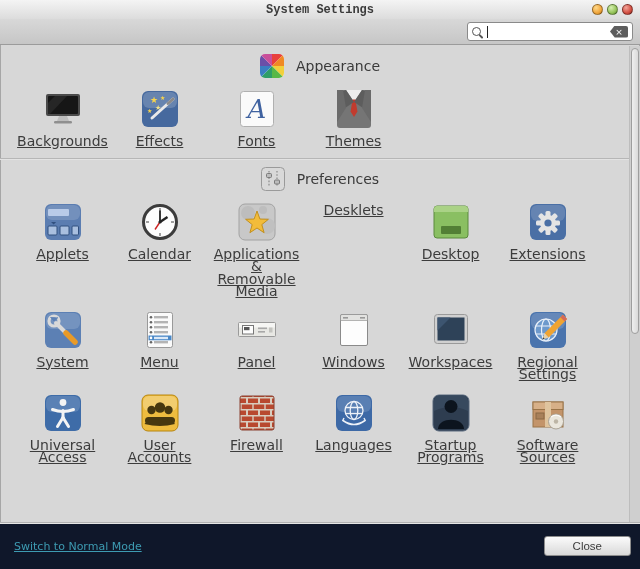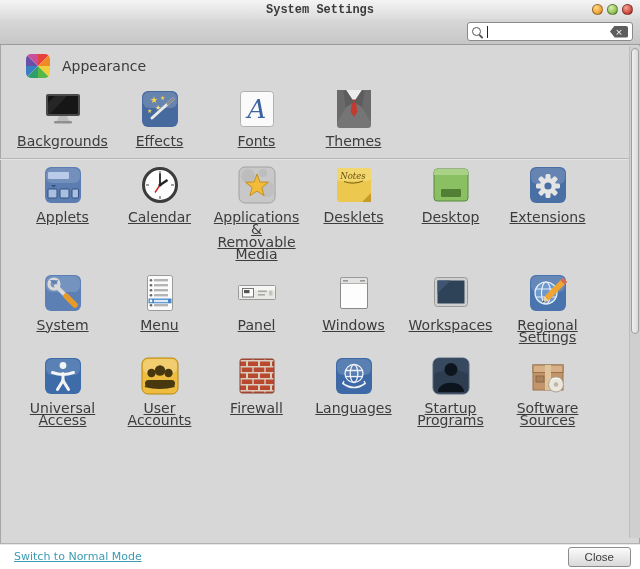--- a/index.html
+++ b/index.html
@@ -44,44 +44,44 @@
   .content { position:absolute; top:46px; bottom:31px; left:0; right:0; overflow:hidden; }
   .scrolltrack {
     position:absolute; top:0; bottom:0; right:0; width:11px;
     background:#cfcfcf; border-left:1px solid #bdbdbd;
   }
   .scrollthumb {
     position:absolute; top:2px; left:1px; width:8px; height:286px;
     background:linear-gradient(90deg,#efefef,#dadada); border:1px solid #9e9e9e; border-radius:5px;
   }
   .section + .section { border-top:1px solid #b6b6b6; box-shadow:inset 0 1px 0 #e3e3e3; }
-  .sec-header { display:flex; align-items:center; gap:12px; padding:8px 26px 5px; }
+  .sec-header { display:flex; align-items:center; gap:12px; padding:8px 26px 5px;justify-content:center; }
   .sec-icon { width:24px; height:24px; flex:none; display:block; }
   .sec-icon svg { width:100%; height:100%; display:block; }
   .sec-title { font-size:14px; color:#3a3a3a; }
   .grid {
     display:grid; grid-template-columns:repeat(6,97px);
     padding:4px 0 10px 14px; row-gap:10px;
   }
   .item { display:flex; flex-direction:column; align-items:center; cursor:default; }
   .tile { width:44px; height:44px; display:block; flex:none; }
   .tile svg { width:100%; height:100%; display:block; }
   .item-label {
     margin-top:4px; font-size:14px; line-height:12.5px; text-align:center;
     color:#3c3c3c; white-space:pre-line; max-width:96px;text-decoration:underline;
   }
   
   .footer {
-    position:absolute; left:0; right:0; bottom:0; height:26px;
-    background:#ffffff; border-top:1px solid #b2b2b2; box-shadow:inset 0 1px 0 #e6e6e6;
+    position:absolute; left:0; right:0; bottom:0; height:47px;
+    background:#0f172a; border-top:1px solid #b2b2b2; box-shadow:inset 0 1px 0 #e6e6e6;
     display:flex; align-items:center; justify-content:space-between; padding:0 9px 0 14px;
   }
   .modelink { font-size:11px; color:#3d9bb2; text-decoration:underline; cursor:pointer; }
   .closebtn {
-    font-size:11.5px; color:#3c3c3c; padding:3px 16px;
+    font-size:11.5px; color:#3c3c3c; padding:3px 28px;
     background:linear-gradient(#fbfbfb,#d9d9d9); border:1px solid #8c8c8c; border-radius:3px;
   }
 </style>
 </head>
 <body>
 
 <div class="titlebar">
   <span class="title">System Settings</span>
   <div class="winbtns">
     <span class="orb min"></span>
@@ -172,20 +172,33 @@
                 <path d="M30 3 L22 15 L31 21 L35 5 Z" fill="#5d5d5d"></path>
                 <path d="M5 3 h6 l3 18 -9 14 Z" fill="#6a6a6a"></path>
                 <path d="M39 3 h-6 l-3 18 9 14 Z" fill="#6a6a6a"></path>
               </svg>
             </span>
             <span class="item-label">Themes</span>
           </div>
         </div>
       </div>
       <div class="section">
+        <div class="sec-header">
+          <span class="sec-icon">
+            <svg viewBox="0 0 24 24">
+              <rect x="0.5" y="0.5" width="23" height="23" rx="4" fill="#d9d9d9" stroke="#9a9a9a"></rect>
+              <g stroke="#8a8a8a" stroke-width="1.2" stroke-dasharray="1.6,1.6">
+                <path d="M8 4 v16 M16 4 v16"></path>
+              </g>
+              <rect x="5.5" y="6.5" width="5" height="4" rx="1" fill="#bcbcbc" stroke="#7a7a7a"></rect>
+              <rect x="13.5" y="13" width="5" height="4" rx="1" fill="#bcbcbc" stroke="#7a7a7a"></rect>
+            </svg>
+          </span>
+          <span class="sec-title">Preferences</span>
+        </div>
         <div class="grid">
           <div class="item">
             <span class="tile">
               <svg viewBox="0 0 44 44">
                 <rect x="4" y="4" width="36" height="36" rx="6" fill="#5b7db1"></rect>
                 <rect x="5" y="5" width="34" height="15" rx="6" fill="#fff" opacity="0.15"></rect>
                 <rect x="7" y="9" width="21" height="7" rx="1" fill="#b9cbe8"></rect>
                 <path d="M10 22 l2.6 2.6 2.6 -2.6 Z" fill="#31507f"></path>
                 <rect x="7" y="26" width="9" height="9" rx="1" fill="#a9bfdf" stroke="#31507f"></rect>
                 <rect x="19" y="26" width="9" height="9" rx="1" fill="#a9bfdf" stroke="#31507f"></rect>
@@ -220,29 +233,20 @@
                 <circle cx="32" cy="26" r="8" fill="#c0c0c0"></circle>
                 <circle cx="28" cy="10" r="4" fill="#bdbdbd"></circle>
                 <polygon points="22,11 24.9,19 33.4,19.3 26.8,24.6 29.1,32.7 22,28 14.9,32.7 17.2,24.6 10.6,19.3 19.1,19" fill="#f2bc3a" stroke="#c2901e" stroke-width="1"></polygon>
               </svg>
             </span>
             <span class="item-label">Applications &amp;
 Removable
 Media</span>
           </div>
           <div class="item">
-            <span class="tile">
-              <svg viewBox="0 0 44 44">
-                <rect x="5" y="5" width="34" height="34" rx="3" fill="#ecc84e"></rect>
-                <rect x="5" y="5" width="34" height="13" rx="3" fill="#f2d66e"></rect>
-                <path d="M39 30 L39 39 L30 39 Z" fill="#c89a26"></path>
-                <text x="21" y="16" text-anchor="middle" font-family="DejaVu Serif,serif" font-style="italic" font-size="8.5" fill="#6a5210">Notes</text>
-                <path d="M12 18.5 q9 3.5 19 -0.5" stroke="#6a5210" fill="none" stroke-width="0.9"></path>
-              </svg>
-            </span>
             <span class="item-label">Desklets</span>
           </div>
           <div class="item">
             <span class="tile">
               <svg viewBox="0 0 44 44">
                 <rect x="5" y="6" width="34" height="32" rx="3" fill="#8abf62" stroke="#5a8a3c"></rect>
                 <path d="M5 9 a3 3 0 0 1 3-3 h28 a3 3 0 0 1 3 3 v3 H5 Z" fill="#aad286"></path>
                 <rect x="12" y="26" width="20" height="8" rx="1" fill="#527f35"></rect>
               </svg>
             </span>

